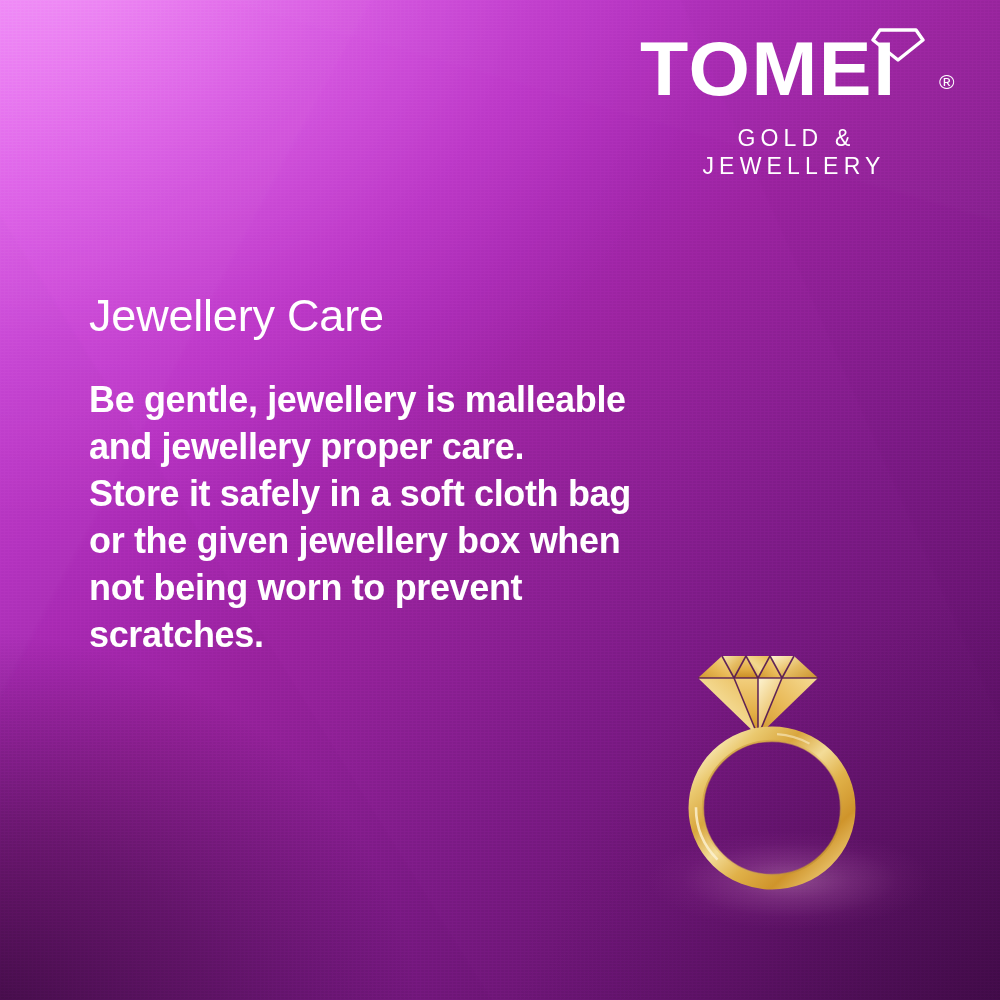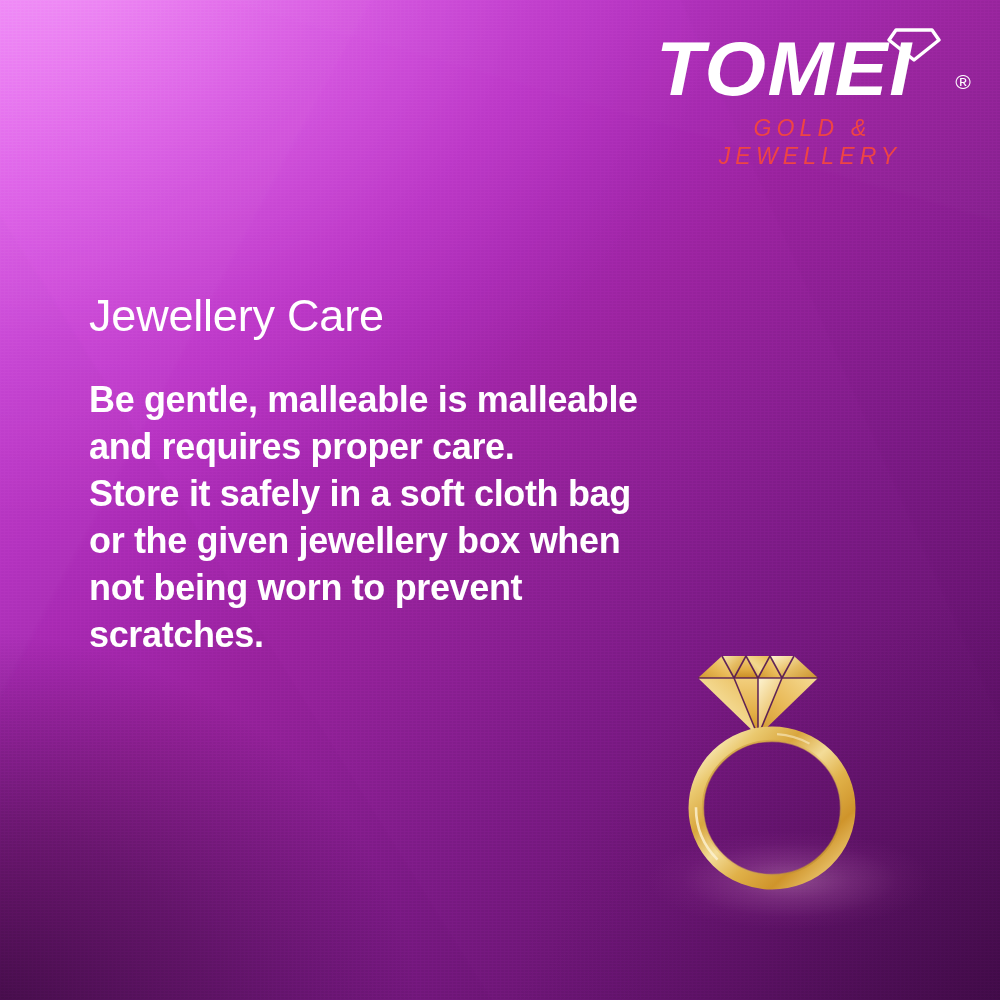--- a/index.html
+++ b/index.html
@@ -80,24 +80,23 @@
     background-image:
       repeating-linear-gradient(0deg, rgba(255,255,255,0.9) 0 1px, rgba(0,0,0,0) 1px 3px),
       repeating-linear-gradient(90deg, rgba(255,255,255,0.75) 0 1px, rgba(0,0,0,0) 1px 4px);
     mix-blend-mode: overlay;
   }
 
   
   .logo {
     position: absolute;
     top: 26px;
-    right: 14px;
+    right: 30px;
     width: 330px;
     text-align: center;
-    font-style: italic;
   }
   .logo-mark-row {
     position: relative;
     height: 86px;
   }
   .logo-wordmark {
     position: absolute;
     left: 0;
     top: 0;
     width: 292px;
@@ -121,25 +120,25 @@
   .logo-reg {
     position: absolute;
     left: 299px;
     top: 45px;
     font-size: 21px;
     line-height: 21px;
     color: #ffffff;
     font-family: "Liberation Sans", sans-serif;
   }
   .logo-subtitle {
-    margin-top: 2px;
+    margin-top: 12px;
     width: 308px;
     font-size: 23px;
     line-height: 28px;
-    color: #ef4444;
+    color: #ffffff;
     letter-spacing: 5.2px;
     text-align: center;
     font-family: "Liberation Sans", sans-serif;
     text-indent: 5px;
   }
 
   
   .copy {
     position: absolute;
     left: 89px;
@@ -212,21 +211,21 @@
           <path d="M9 2 H45 L52 12 L27 32 L2 12 Z" fill="none" stroke="#ffffff" stroke-width="3.4" stroke-linejoin="round"></path>
         </svg>
       </span>
       <span class="logo-reg">®</span>
     </div>
     <div class="logo-subtitle">GOLD &amp; JEWELLERY</div>
   </div>
 
   <div class="copy">
     <h1 class="headline">Jewellery Care</h1>
-    <p class="para">Be gentle, malleable is malleable and requires proper care.</p>
+    <p class="para">Be gentle, jewellery is malleable and jewellery proper care.</p>
     <p class="para">Store it safely in a soft cloth bag or the given jewellery box when not being worn to prevent scratches.</p>
   </div>
 
   <div class="ring-art">
     <div class="ring-glow"></div>
     <svg class="ring-svg" width="200" height="280" viewBox="0 0 200 280" aria-hidden="true">
       <defs>
         <linearGradient id="gfacetA" x1="0" y1="0" x2="1" y2="1">
           <stop offset="0%" stop-color="#f7e7b2"></stop>
           <stop offset="45%" stop-color="#e6bc62"></stop>

